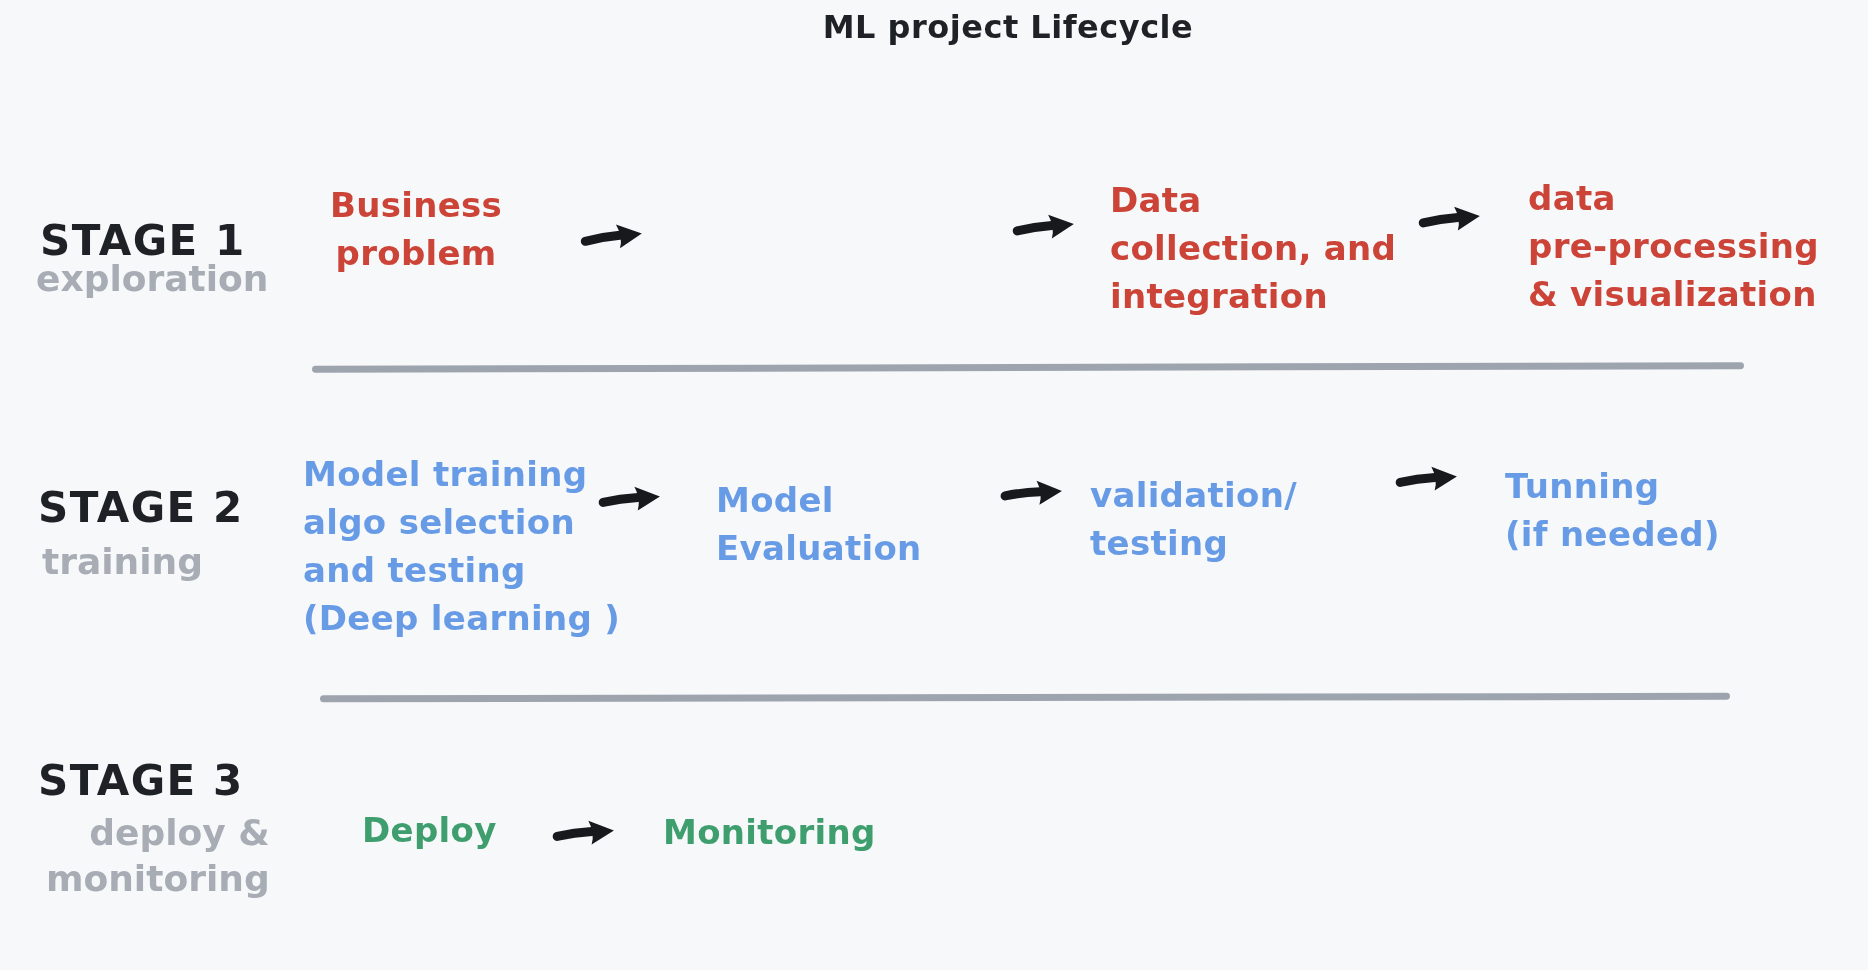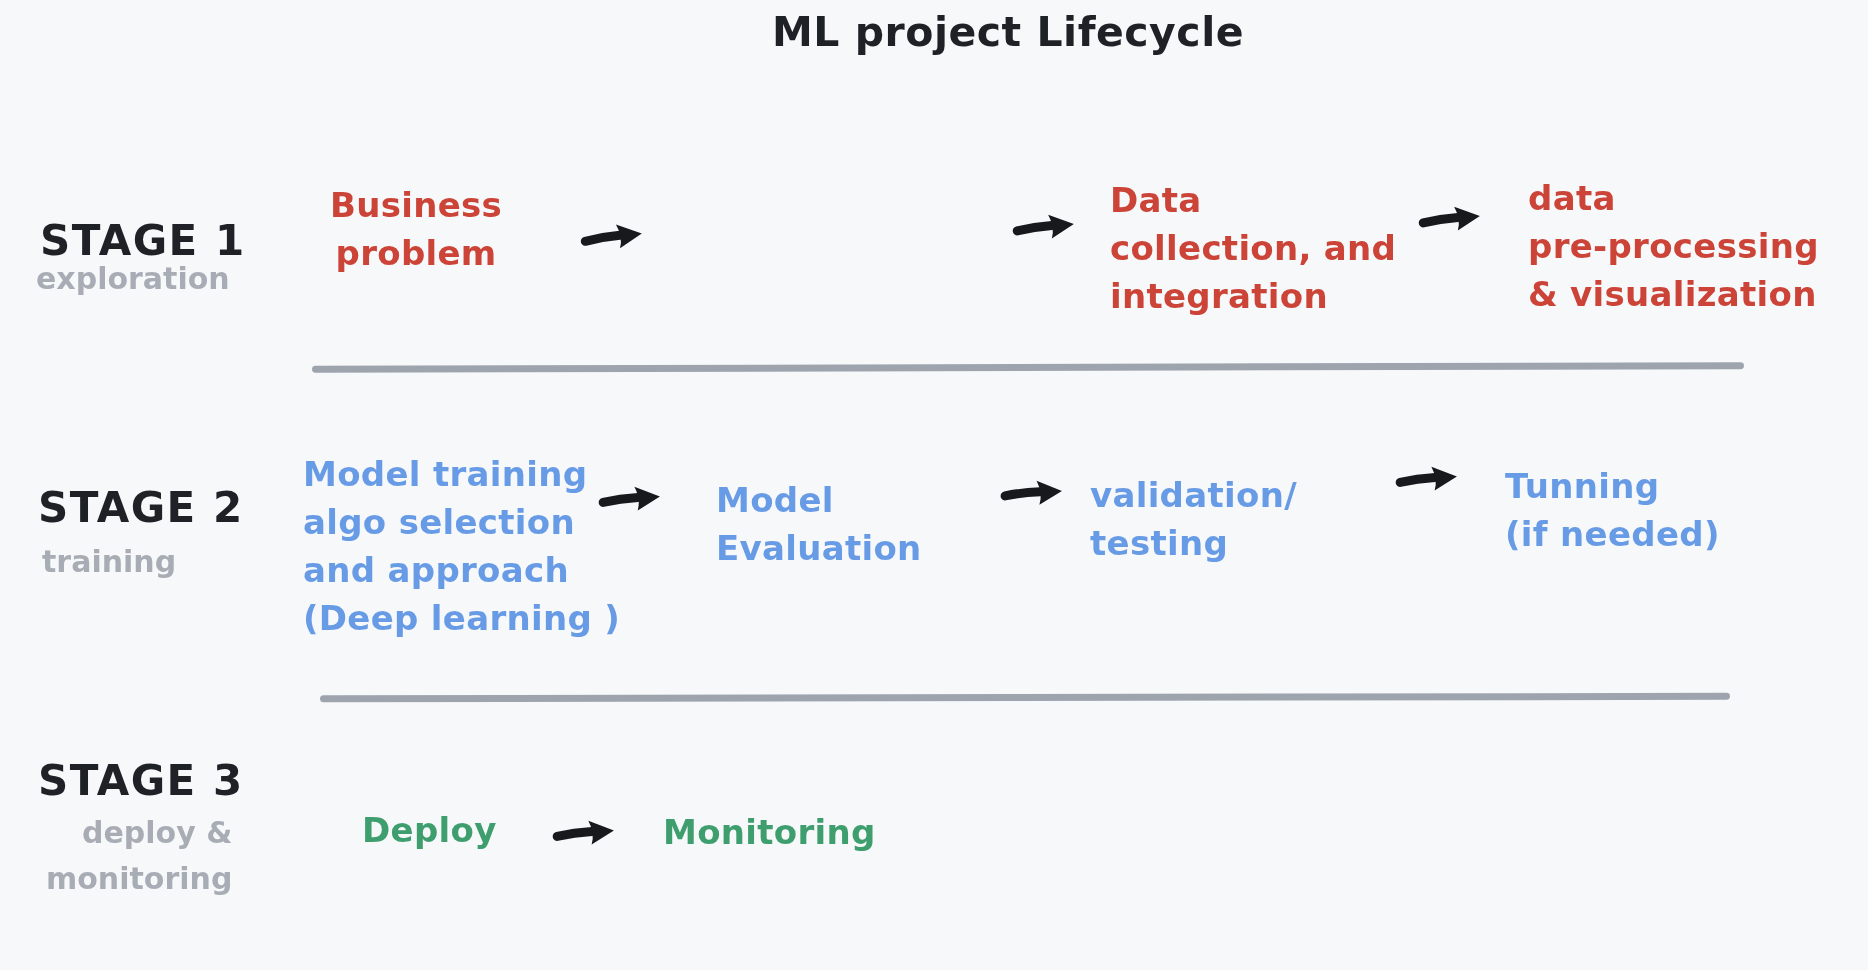--- a/index.html
+++ b/index.html
@@ -12,37 +12,37 @@
     width: 1868px;
     height: 970px;
     background: var(--background, #f7f8fa);
     overflow: hidden;
   }
   .title {
     position: absolute;
     top: 8px;
     left: 1008px;
     transform: translateX(-50%);
-    font-size: 41px;
+    font-size: 32px;
     font-weight: bold;
     color: var(--ink, #22252a);
     letter-spacing: 0.5px;
     white-space: nowrap;
   }
   .stage-label {
     position: absolute;
     font-size: 42px;
     font-weight: bold;
     color: var(--ink, #22252a);
     letter-spacing: 1.5px;
     white-space: nowrap;
   }
   .stage-sub {
     position: absolute;
-    font-size: 30px;
+    font-size: 36px;
     font-weight: bold;
     color: var(--muted, #a8adb5);
     line-height: 46px;
     white-space: pre-line;
   }
   .step {
     position: absolute;
     font-size: 34px;
     font-weight: bold;
     line-height: 48px;
@@ -129,21 +129,21 @@
 pre-processing
 &amp; visualization</div>
 
   <div class="divider" id="divider-1"></div>
 
   <div class="stage-label" id="s2-label">STAGE 2</div>
   <div class="stage-sub" id="s2-sub">training</div>
 
   <div class="step c2" id="s2-step0">Model training
 algo selection
-and approach
+and testing
 (Deep learning )</div>
   <svg class="arrow" id="a2-0" viewBox="0 0 64 30" aria-hidden="true">
     <path d="M5 17 Q 22 14 40 14" stroke="currentColor" stroke-width="9" stroke-linecap="round" fill="none"></path>
     <path d="M37 3 L62 14 L39 27 Q 43 16 37 3 Z" fill="currentColor"></path>
   </svg>
   <div class="step c2" id="s2-step1">Model
 Evaluation</div>
   <svg class="arrow" id="a2-1" viewBox="0 0 64 30" aria-hidden="true">
     <path d="M5 17 Q 22 14 40 14" stroke="currentColor" stroke-width="9" stroke-linecap="round" fill="none"></path>
     <path d="M37 3 L62 14 L39 27 Q 43 16 37 3 Z" fill="currentColor"></path>

